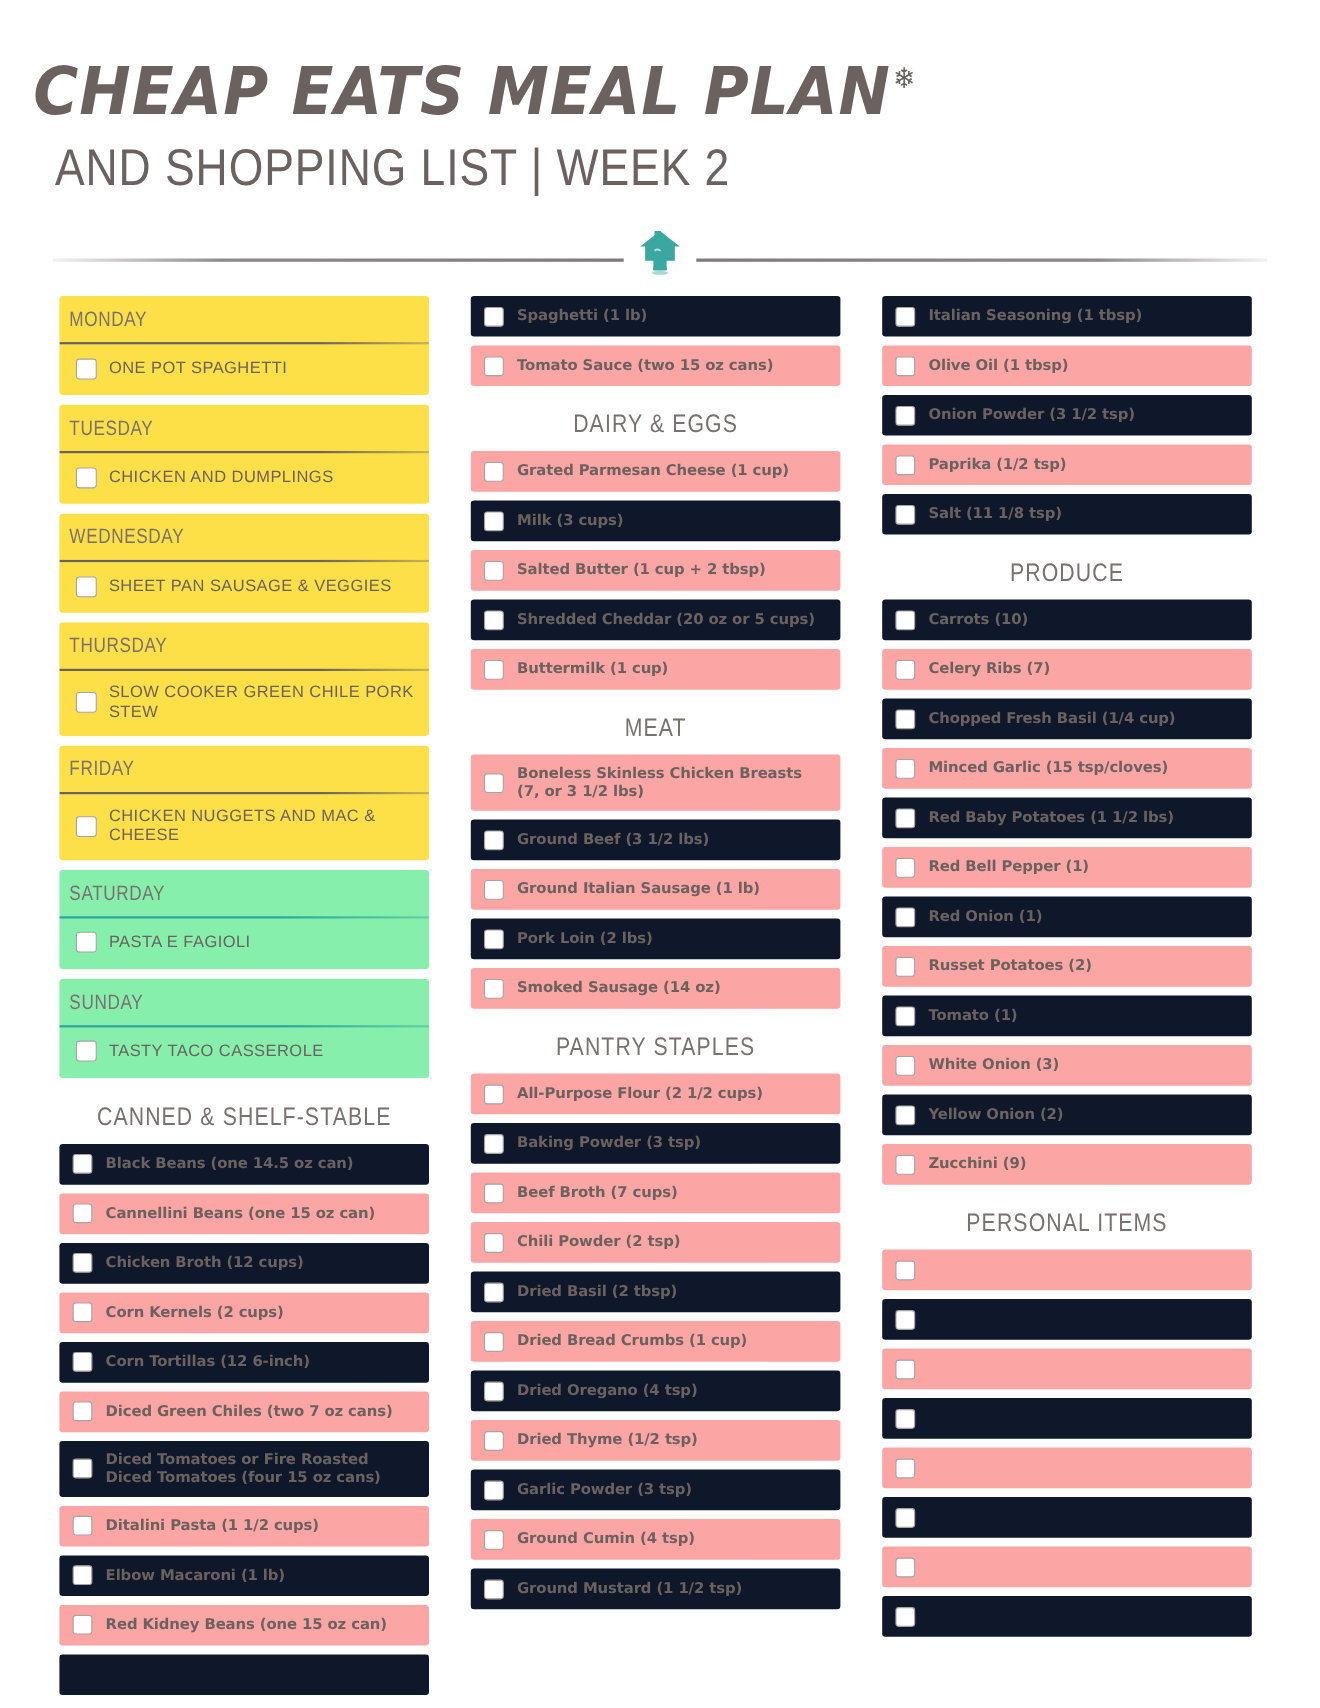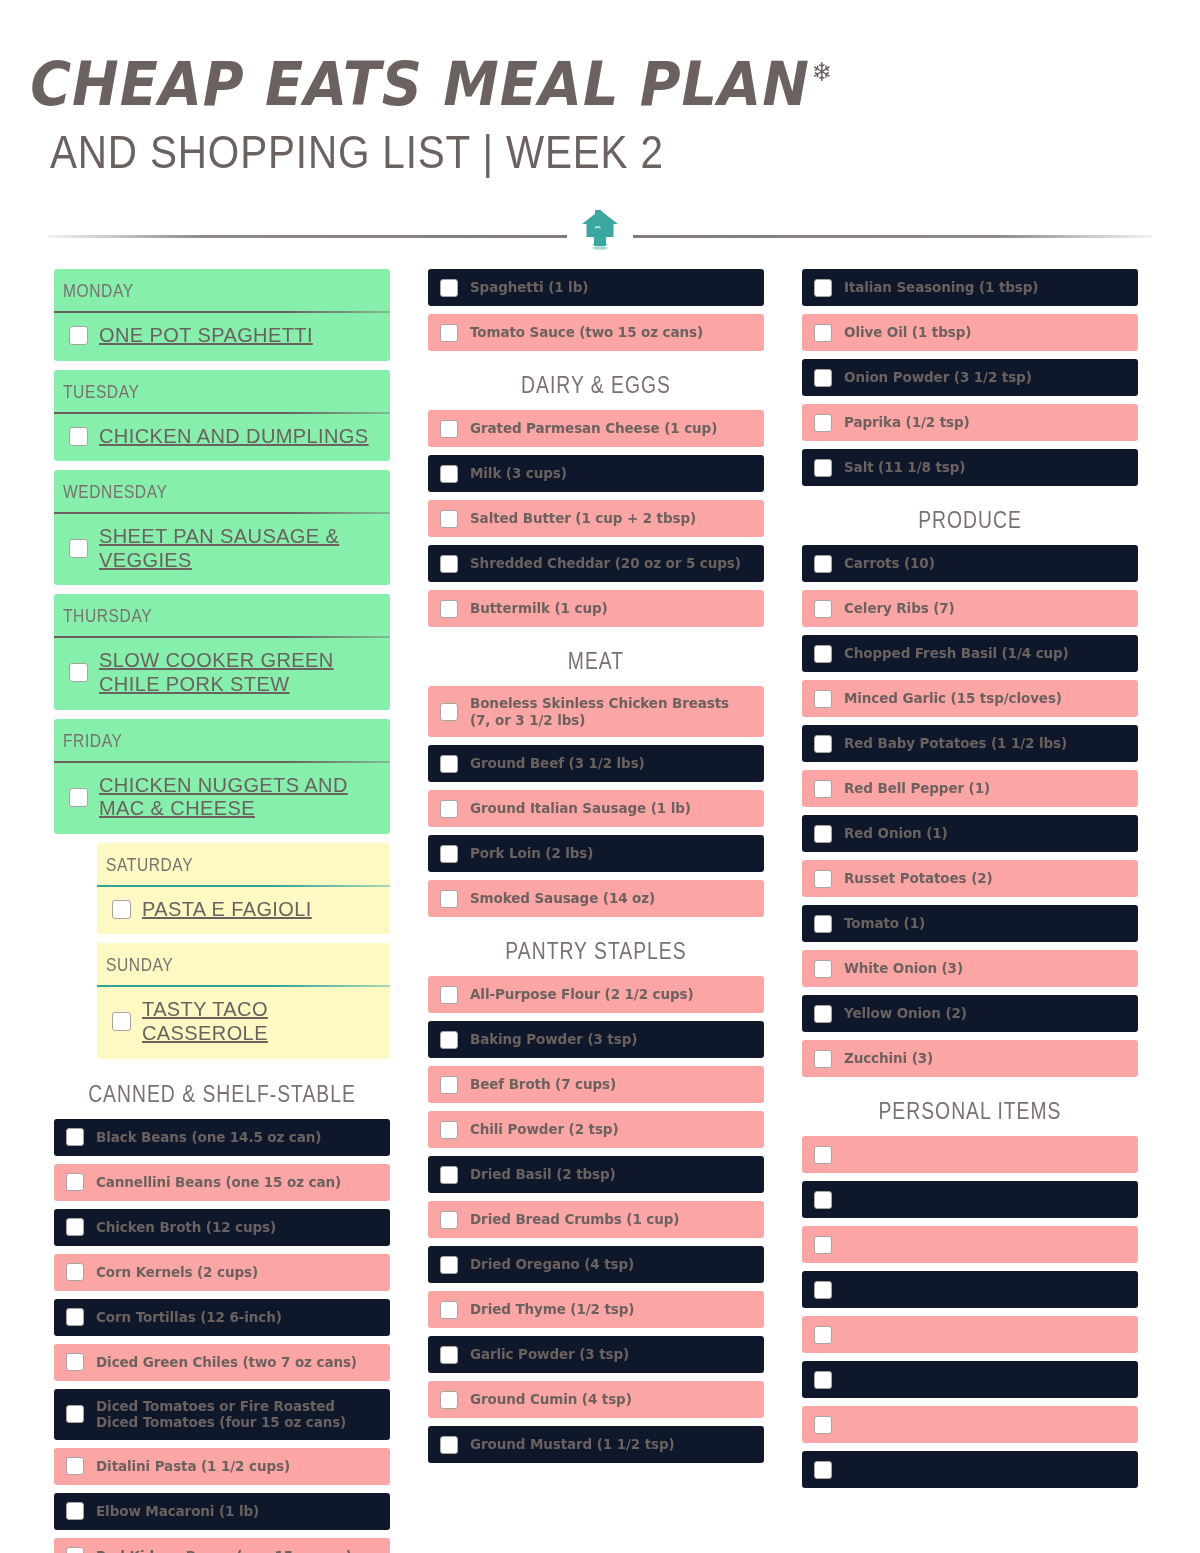--- a/index.html
+++ b/index.html
@@ -100,22 +100,22 @@
     padding: 13px 0 11px 0;
     transform: scaleX(0.84);
   }
 
   
   .day-block {
     margin-bottom: 9px;
     border-radius: 3px;
     overflow: hidden;
   }
-  .day-block.gray  { background: #86efac; }
-  .day-block.teal  { background: #fef9c3; margin-left: 43px; }
+  .day-block.gray  { background: #fde047; }
+  .day-block.teal  { background: #86efac; }
 
   .day-name {
     font-family: "Liberation Sans", sans-serif;
     font-size: 19px;
     letter-spacing: 0.7px;
     color: #7a706e;
     padding: 11px 0 9px 11px;
     transform: scaleX(0.82);
     transform-origin: left center;
   }
@@ -128,26 +128,25 @@
   }
   .meal-row {
     display: flex;
     align-items: center;
     padding: 11px 10px 13px 15px;
     min-height: 46px;
   }
   .meal-label {
     font-family: "Liberation Sans", sans-serif;
     font-weight: 300;
-    font-size: 20px;
+    font-size: 15px;
     letter-spacing: 0.4px;
     color: #6b6260;
     line-height: 1.18;
     margin-left: 11px;
-    text-decoration: underline;
   }
 
   
   .cb {
     width: 18px;
     height: 18px;
     min-width: 18px;
     border: 1.6px solid #a9a3a1;
     border-radius: 3px;
     background: #ffffff;
@@ -462,21 +461,21 @@
       <div class="item-row teal">
         <span class="cb"></span>
         <span class="item-label">White Onion (3)</span>
       </div>
       <div class="item-row gray">
         <span class="cb"></span>
         <span class="item-label">Yellow Onion (2)</span>
       </div>
       <div class="item-row teal">
         <span class="cb"></span>
-        <span class="item-label">Zucchini (3)</span>
+        <span class="item-label">Zucchini (9)</span>
       </div>
       <div class="section-heading">PERSONAL ITEMS</div>
       <div class="item-row teal blank">
         <span class="cb"></span>
         <span class="item-label"></span>
       </div>
       <div class="item-row gray blank">
         <span class="cb"></span>
         <span class="item-label"></span>
       </div>

